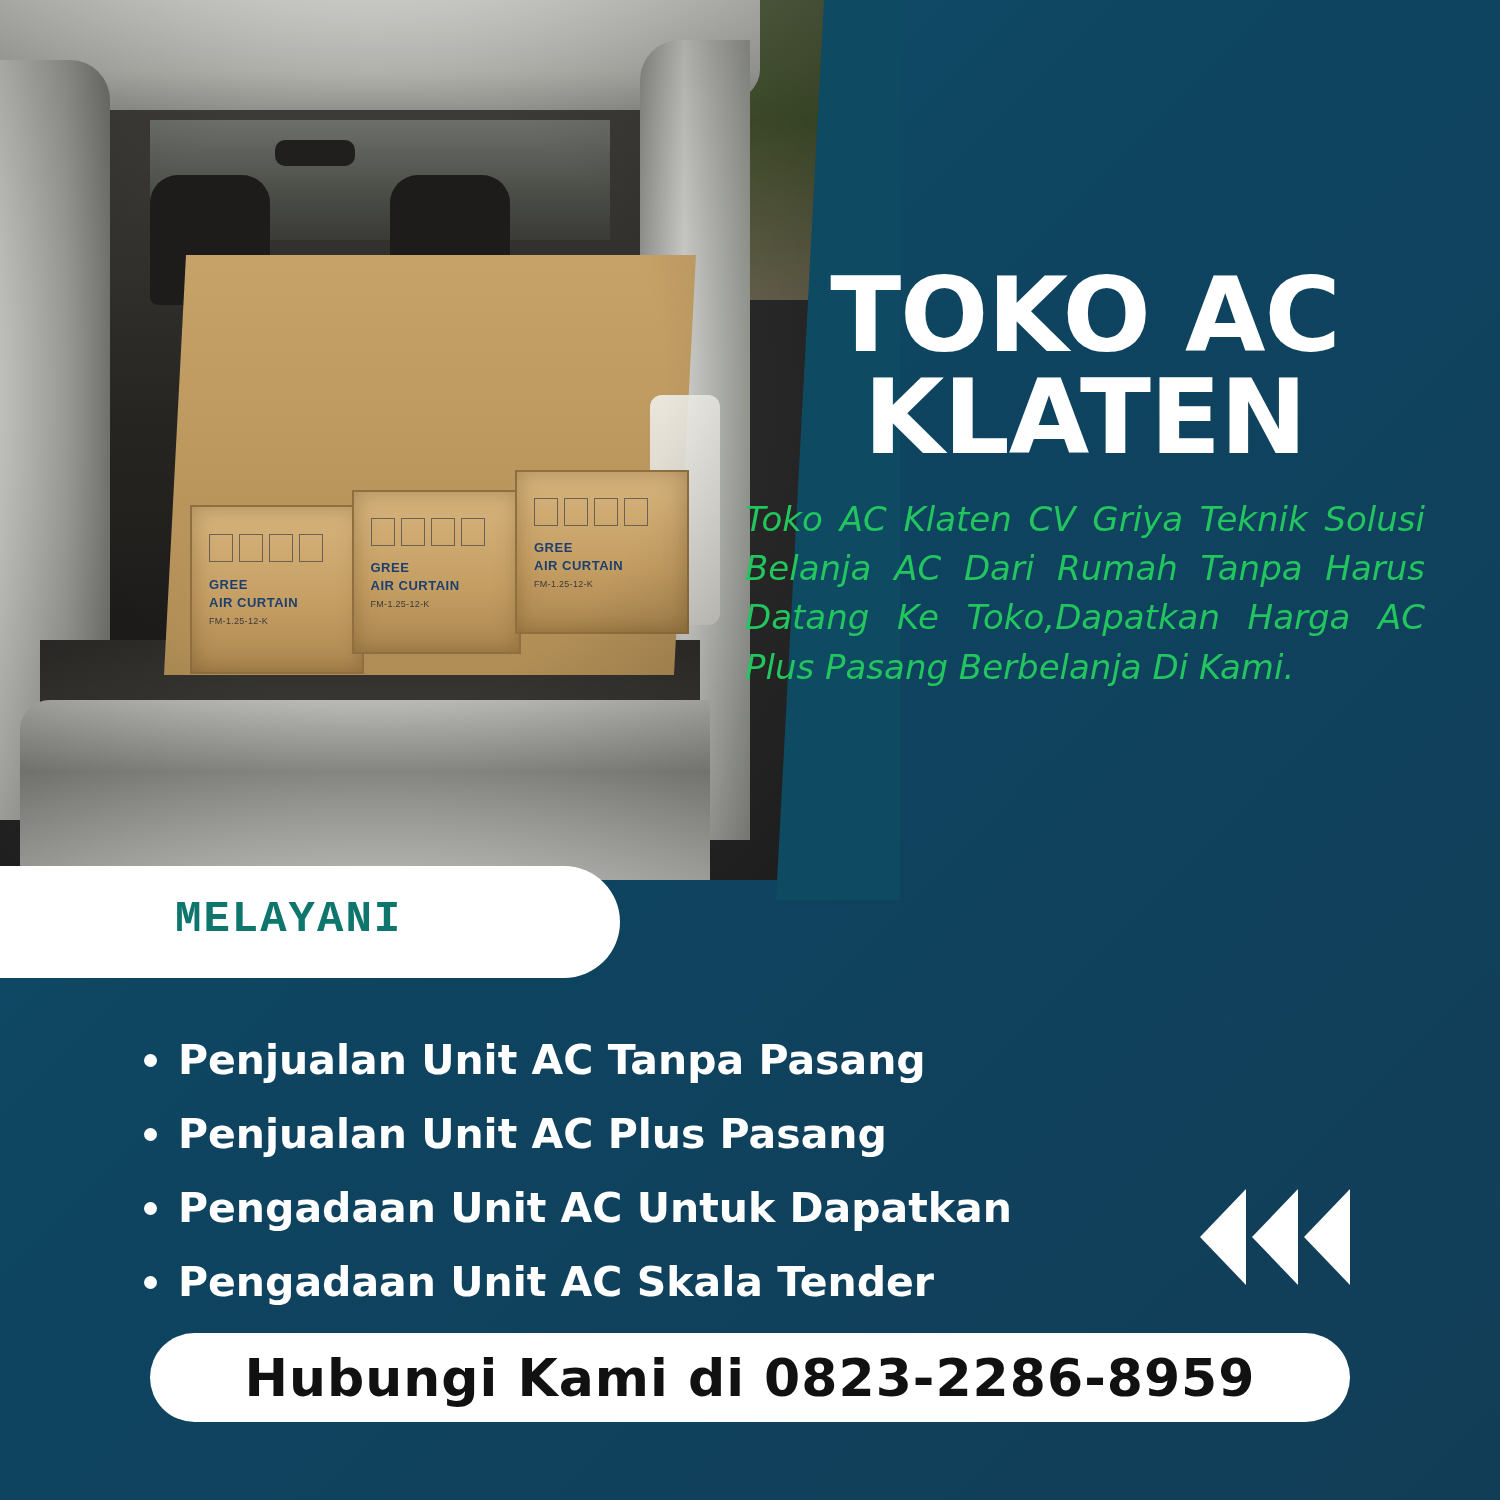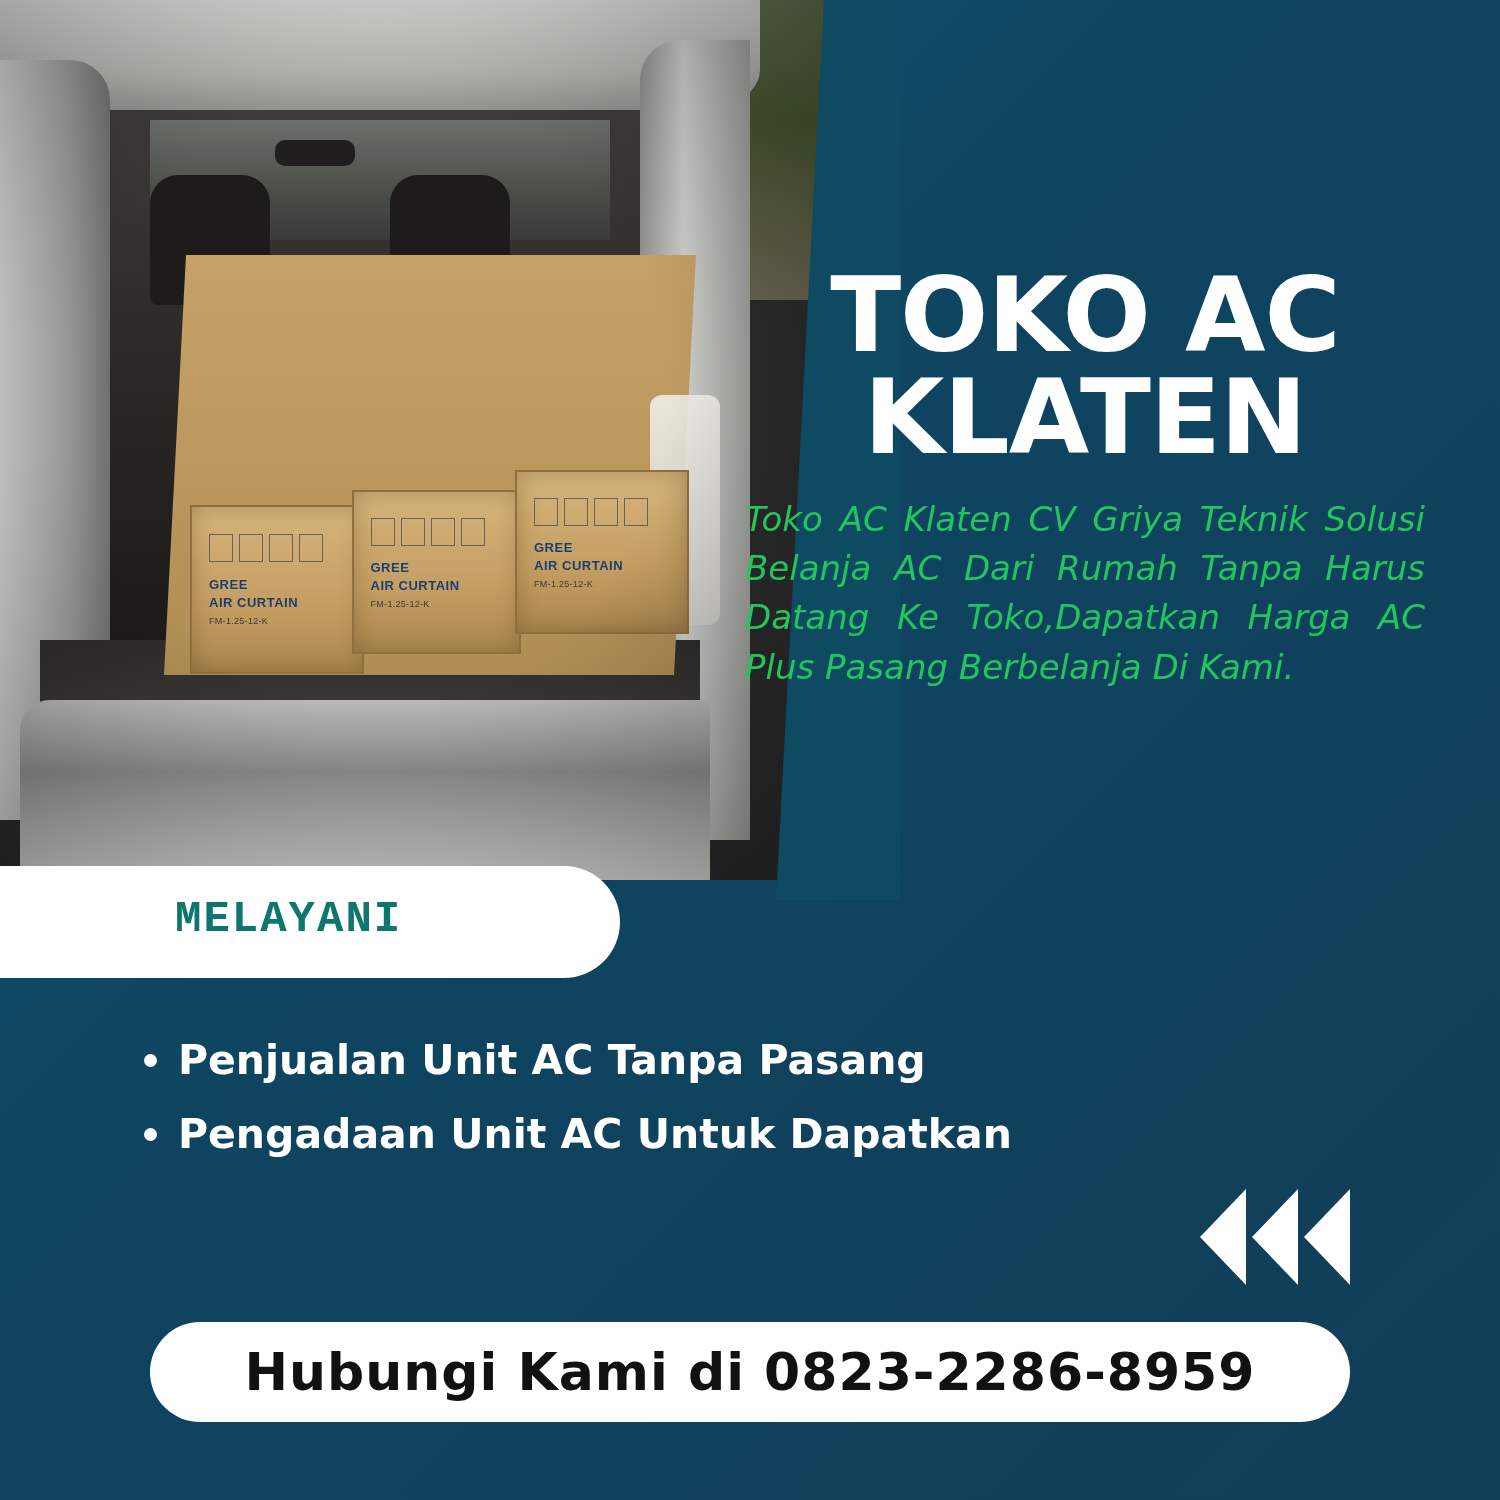--- a/index.html
+++ b/index.html
@@ -252,21 +252,21 @@
     width: 0; height: 0;
     border-top: 48px solid transparent;
     border-bottom: 48px solid transparent;
     border-right: 46px solid #ffffff;
   }
 
   
   .contact {
     position: absolute;
     left: 150px; bottom: 78px;
-    width: 1200px; height: 100px;
+    width: 1200px; height: 89px;
     background: #ffffff;
     border-radius: 54px;
     display: flex;
     align-items: center;
     justify-content: center;
   }
   .contact .txt {
     font-family: "DejaVu Sans", sans-serif;
     font-weight: 800;
     font-size: 52px;
@@ -348,21 +348,23 @@
     <p class="desc">Toko AC Klaten CV Griya Teknik Solusi Belanja AC Dari Rumah Tanpa Harus Datang Ke Toko,Dapatkan Harga AC Plus Pasang Berbelanja Di Kami.</p>
   </div>
 
   <div class="white-band"></div>
   <div class="melayani-tab">
     <div class="txt">MELAYANI</div>
   </div>
 
   <ul class="services">
     <li>Penjualan Unit AC Tanpa Pasang</li>
+    <li>Penjualan Unit AC Plus Pasang</li>
     <li>Pengadaan Unit AC Untuk Dapatkan</li>
+    <li>Pengadaan Unit AC Skala Tender</li>
   </ul>
 
   <div class="chevrons">
     <span></span>
     <span></span>
     <span></span>
   </div>
 
   <div class="contact">
     <div class="txt">Hubungi Kami  di 0823-2286-8959</div>

